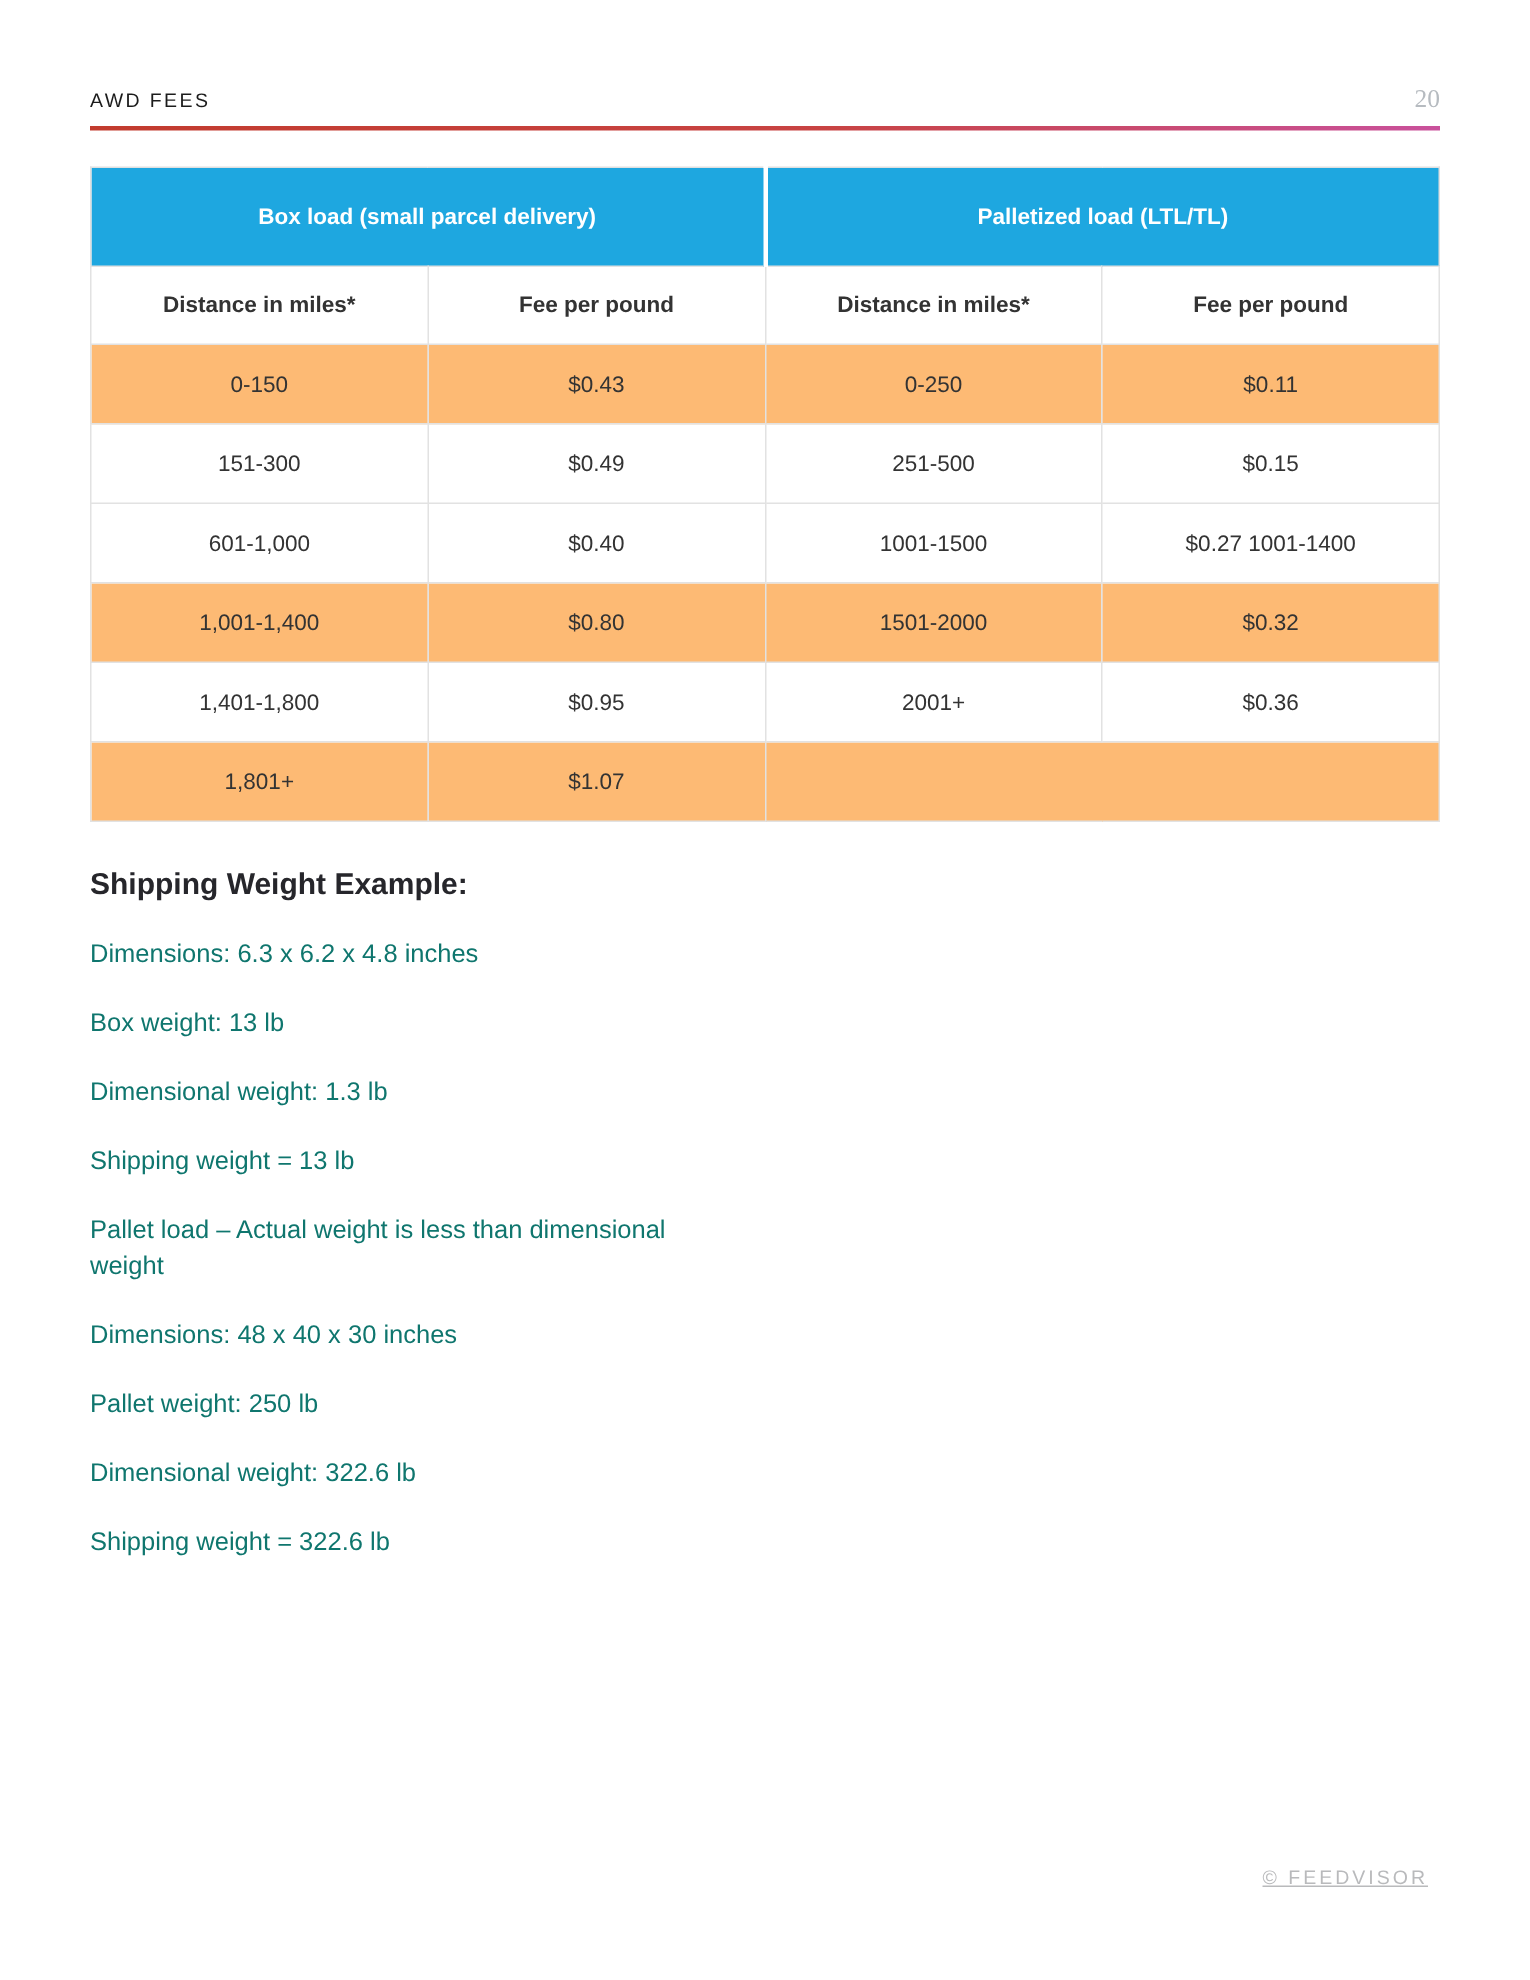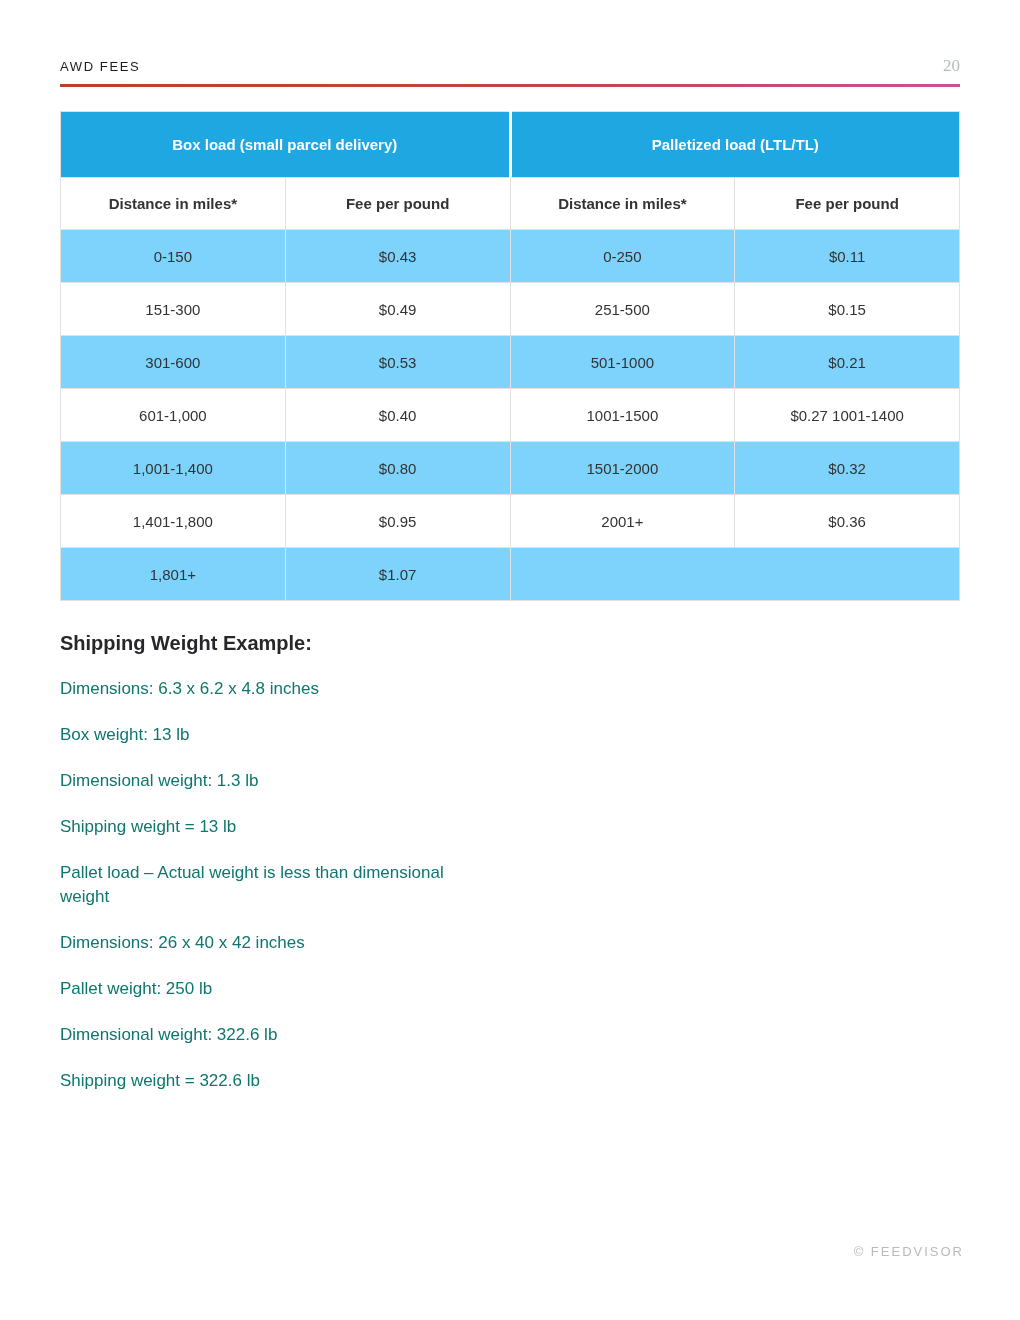--- a/index.html
+++ b/index.html
@@ -67,21 +67,21 @@
     vertical-align: middle;
   }
   .fees-table tbody td {
     height: 53px;
     text-align: center;
     vertical-align: middle;
     font-size: 15px;
     color: #333333;
     border: 1px solid #e2e2e2;
   }
-  tr.odd td { background: #7dd3fc; }
+  tr.odd td { background: #fdba74; }
   tr.even td { background: #ffffff; }
   td.empty-cell { background: #ffffff; }
 
   
   .example { margin-top: 30px; max-width: 440px; }
   .example h2 {
     font-size: 20px;
     line-height: 24px;
     font-weight: bold;
     color: #26262b;
@@ -101,24 +101,25 @@
     line-height: 24px;
     color: #0f766e;
     width: 430px;
     margin: 0 0 22px 0;
   }
 
   
   .doc-footer {
     position: absolute;
     top: 1244px;
-    right: 56px;
+    right: 68px;
     font-size: 13px;
     letter-spacing: 2px;
     color: #b9babc;
+    text-decoration: underline;
   }
 </style>
 </head>
 <body>
 
 <div class="page">
 
   <header class="doc-header">
     <span class="doc-title">AWD FEES</span>
     <span class="page-number">20</span>
@@ -150,26 +151,20 @@
         <td>$0.43</td>
         <td>0-250</td>
         <td>$0.11</td>
       </tr>
       <tr class="even">
         <td>151-300</td>
         <td>$0.49</td>
         <td>251-500</td>
         <td>$0.15</td>
       </tr>
-      <tr class="odd">
-        <td>301-600</td>
-        <td>$0.53</td>
-        <td>501-1000</td>
-        <td>$0.21</td>
-      </tr>
       <tr class="even">
         <td>601-1,000</td>
         <td>$0.40</td>
         <td>1001-1500</td>
         <td>$0.27 1001-1400</td>
       </tr>
       <tr class="odd">
         <td>1,001-1,400</td>
         <td>$0.80</td>
         <td>1501-2000</td>
@@ -189,21 +184,21 @@
     </tbody>
   </table>
 
   <section class="example">
     <h2>Shipping Weight Example:</h2>
     <p>Dimensions: 6.3 x 6.2 x 4.8 inches</p>
     <p>Box weight: 13 lb</p>
     <p>Dimensional weight: 1.3 lb</p>
     <p>Shipping weight = 13 lb</p>
     <p>Pallet load – Actual weight is less than dimensional weight</p>
-    <p>Dimensions: 26 x 40 x 42 inches</p>
+    <p>Dimensions: 48 x 40 x 30 inches</p>
     <p>Pallet weight: 250 lb</p>
     <p>Dimensional weight: 322.6 lb</p>
     <p>Shipping weight = 322.6 lb</p>
   </section>
 
   <div class="doc-footer">© FEEDVISOR</div>
 
 </div>
 
 </body></html>

